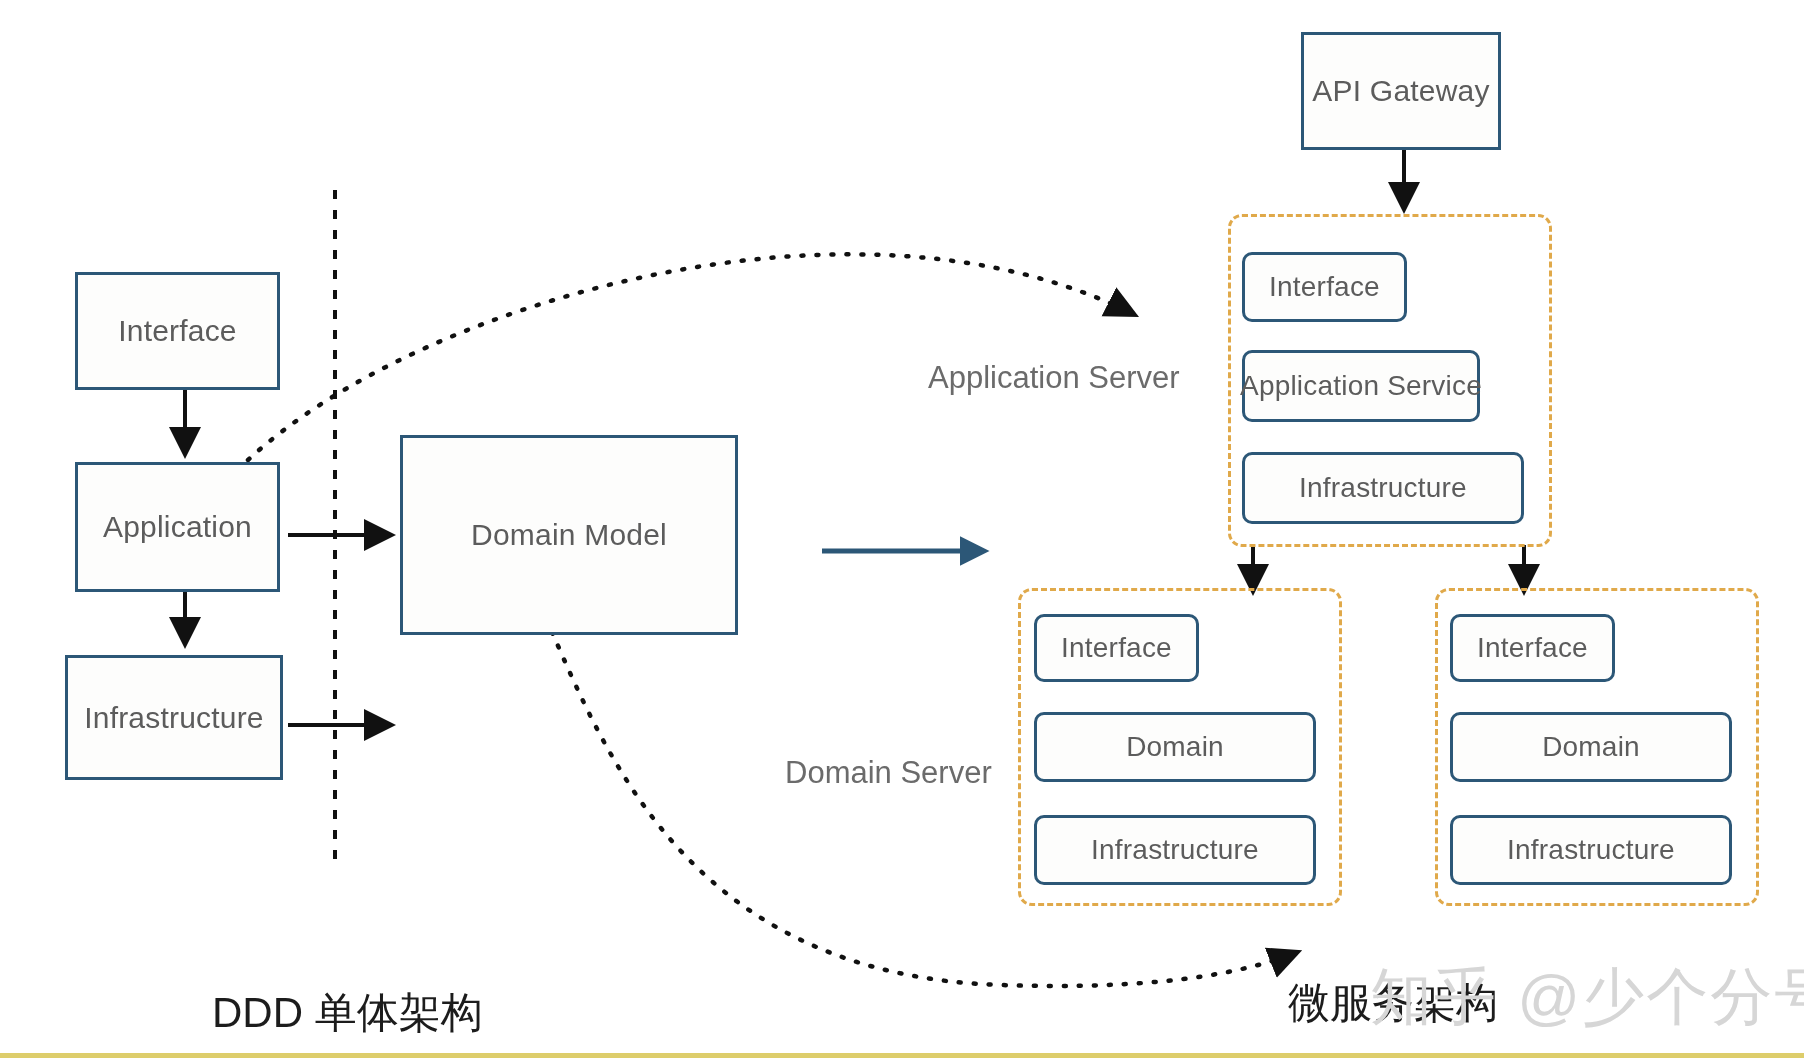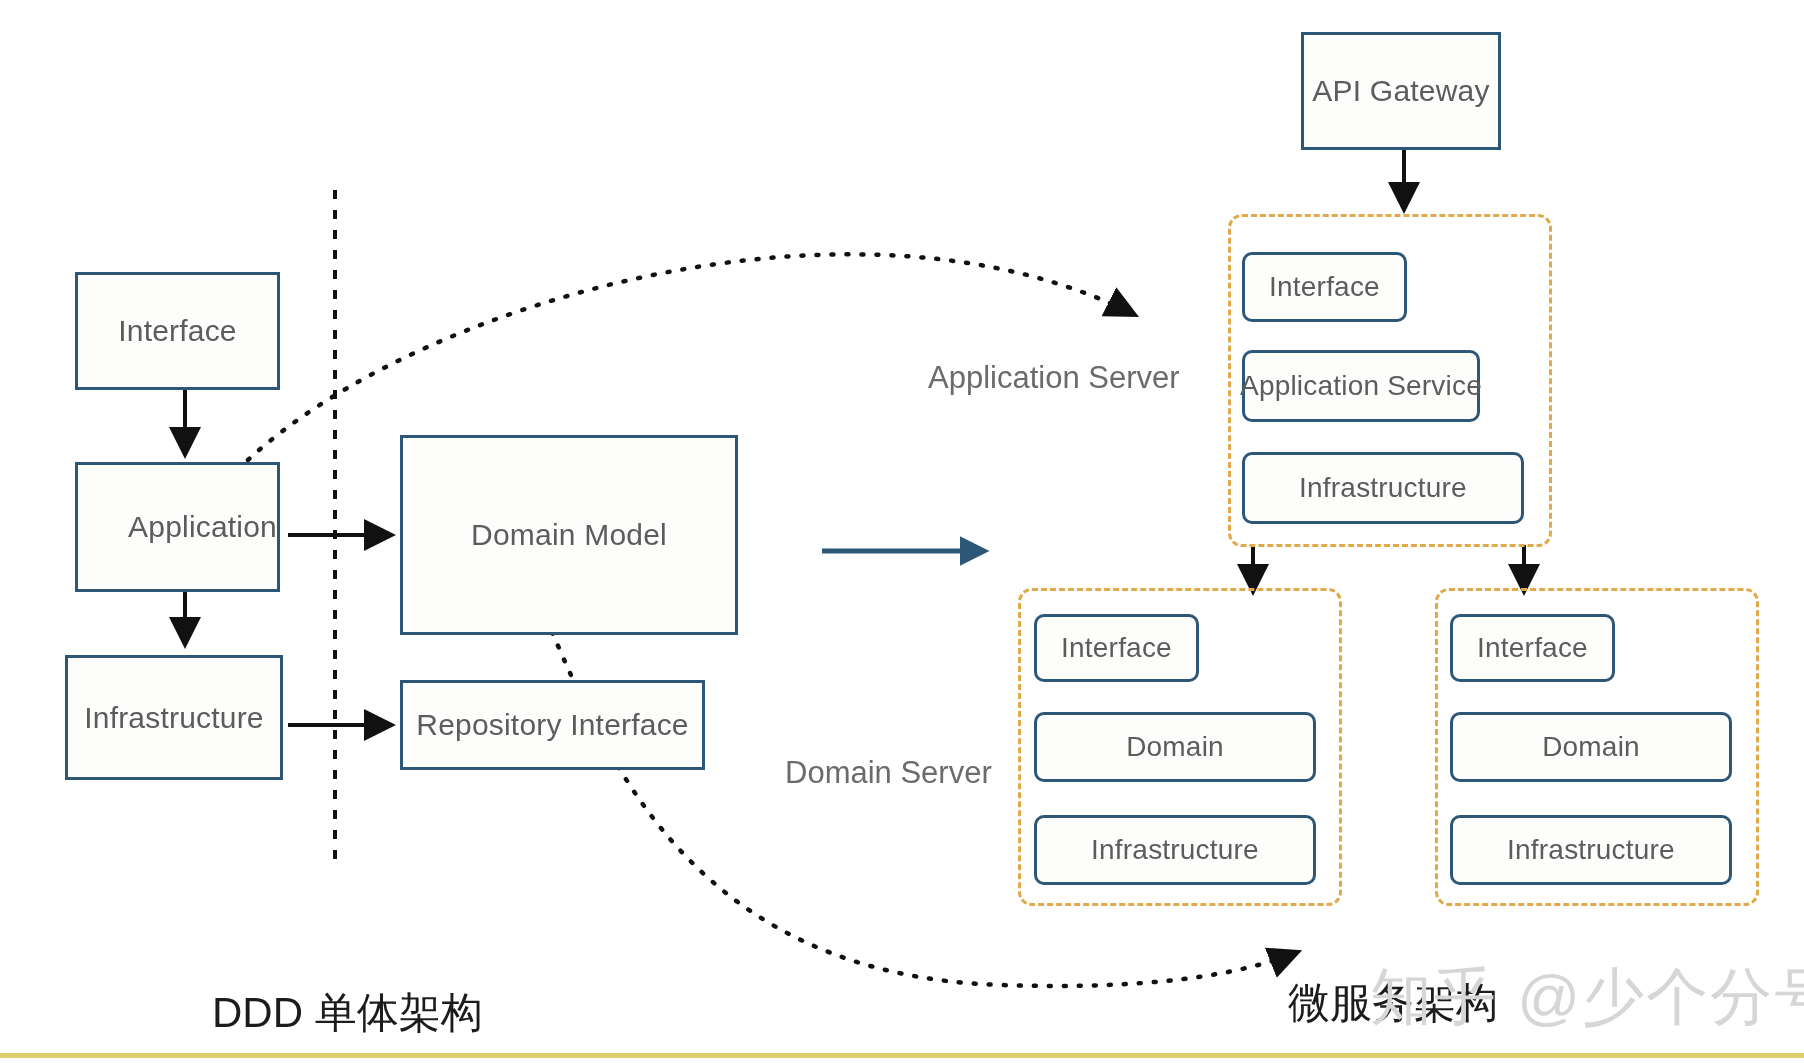--- a/index.html
+++ b/index.html
@@ -117,35 +117,32 @@
 
     <line x1="1253" y1="545" x2="1253" y2="592" stroke="#111111" stroke-width="4" marker-end="url(#arrowBlack)"></line>
 
     <line x1="1524" y1="545" x2="1524" y2="592" stroke="#111111" stroke-width="4" marker-end="url(#arrowBlack)"></line>
   </svg>
 
   <div class="box" style="left:75px; top:272px; width:205px; height:118px;">
     <span>Interface</span>
   </div>
 
-  <div class="box" style="left:75px; top:462px; width:205px; height:130px;justify-content:flex-end;">
+  <div class="box" style="left:75px; top:462px; width:205px; height:130px;">
     <span>Application</span>
   </div>
 
   <div class="box" style="left:65px; top:655px; width:218px; height:125px;">
     <span>Infrastructure</span>
   </div>
 
   <div class="box" style="left:400px; top:435px; width:338px; height:200px;">
     <span>Domain Model</span>
   </div>
 
-  <div class="box" style="left:400px; top:680px; width:305px; height:90px;">
-    <span>Repository Interface</span>
-  </div>
 
   <div class="label cjk" style="left:212px; top:985px;">DDD 单体架构</div>
 
   <div class="box" style="left:1301px; top:32px; width:200px; height:118px;">
     <span>API Gateway</span>
   </div>
 
   <div class="label" style="left:928px; top:360px;">Application Server</div>
 
   <div class="group" style="left:1228px; top:214px; width:324px; height:333px;"></div>

